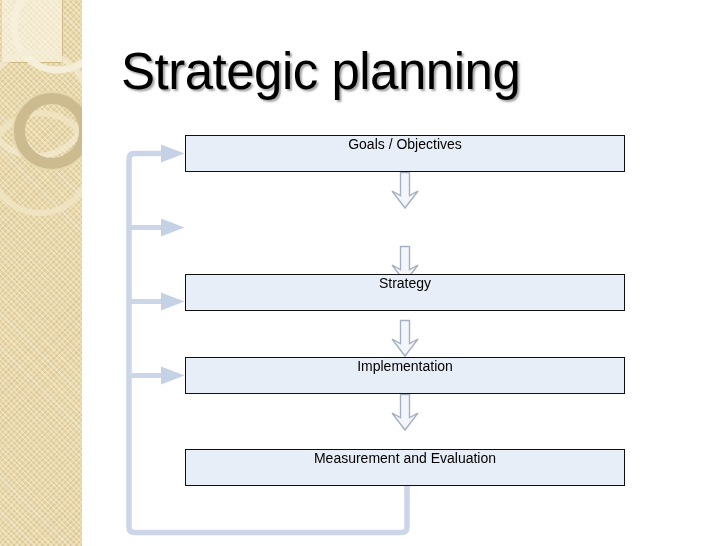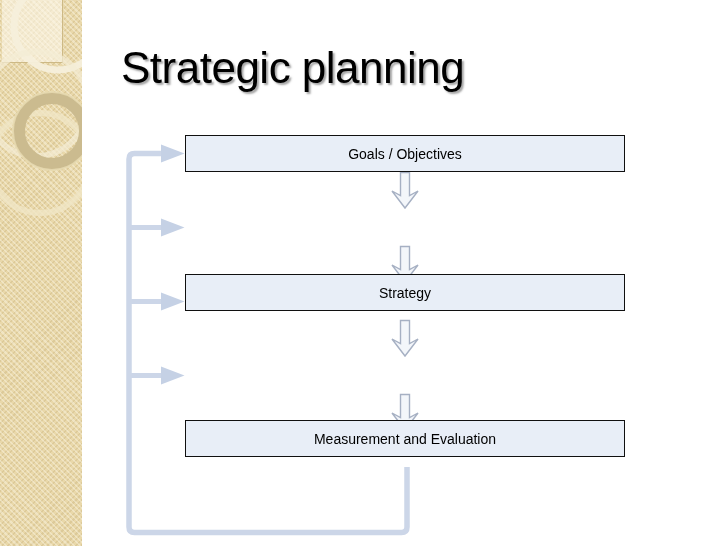--- a/index.html
+++ b/index.html
@@ -17,35 +17,35 @@
   }
   .sidebar .light-square{
     position:absolute;left:2px;top:0;width:60px;height:62px;
     background:rgba(255,252,240,.55);
     border-right:1px solid #cdb985;border-bottom:1px solid #cdb985;
   }
   .sidebar svg{position:absolute;left:0;top:0;}
   
   .title{
     position:absolute;left:121px;top:46px;
-    font-size:44px;line-height:1.0;color:#000;
+    font-size:51px;line-height:1.0;color:#000;
     letter-spacing:-0.5px;
     text-shadow:2px 2px 2px rgba(90,90,90,.55);
     white-space:nowrap;
   }
   
   .connectors{position:absolute;left:0;top:0;}
   
   .flow-box{
     position:absolute;left:185px;width:440px;height:37px;
     box-sizing:border-box;border:1.6px solid #101010;background:#e8eef7;
-    display:flex;align-items:center;justify-content:center;
+    display:flex;align-items:flex-start;justify-content:center;
     font-size:14px;color:#000;
   }
-  .b0{top:135px}.b1{top:209px}.b2{top:274px}.b3{top:357px}.b4{top:420px}
+  .b0{top:135px}.b1{top:209px}.b2{top:274px}.b3{top:357px}.b4{top:449px}
 </style>
 </head>
 <body>
 
 <div class="stage">
 
   <div class="sidebar">
     <div class="light-square"></div>
     <svg width="82" height="546" viewBox="0 0 82 546">
       <circle cx="58" cy="26" r="44" fill="none" stroke="#f6efdb" stroke-width="7" opacity="0.95"></circle>
@@ -75,17 +75,20 @@
     <polygon points="400.5,320.5 409.5,320.5 409.5,343.5 418,339 405,356 392,339 400.5,343.5" fill="#f3f6fa" stroke="#a6b0c3" stroke-width="1.4" stroke-linejoin="miter"></polygon>
     <polygon points="400.5,394.5 409.5,394.5 409.5,417.5 418,413 405,430 392,413 400.5,417.5" fill="#f3f6fa" stroke="#a6b0c3" stroke-width="1.4" stroke-linejoin="miter"></polygon>
   </svg>
 
   <div class="flow-box b0">
     <span>Goals / Objectives</span>
   </div>
   <div class="flow-box b2">
     <span>Strategy</span>
   </div>
+  <div class="flow-box b3">
+    <span>Implementation</span>
+  </div>
   <div class="flow-box b4">
     <span>Measurement and Evaluation</span>
   </div>
 
 </div>
 
 </body></html>

